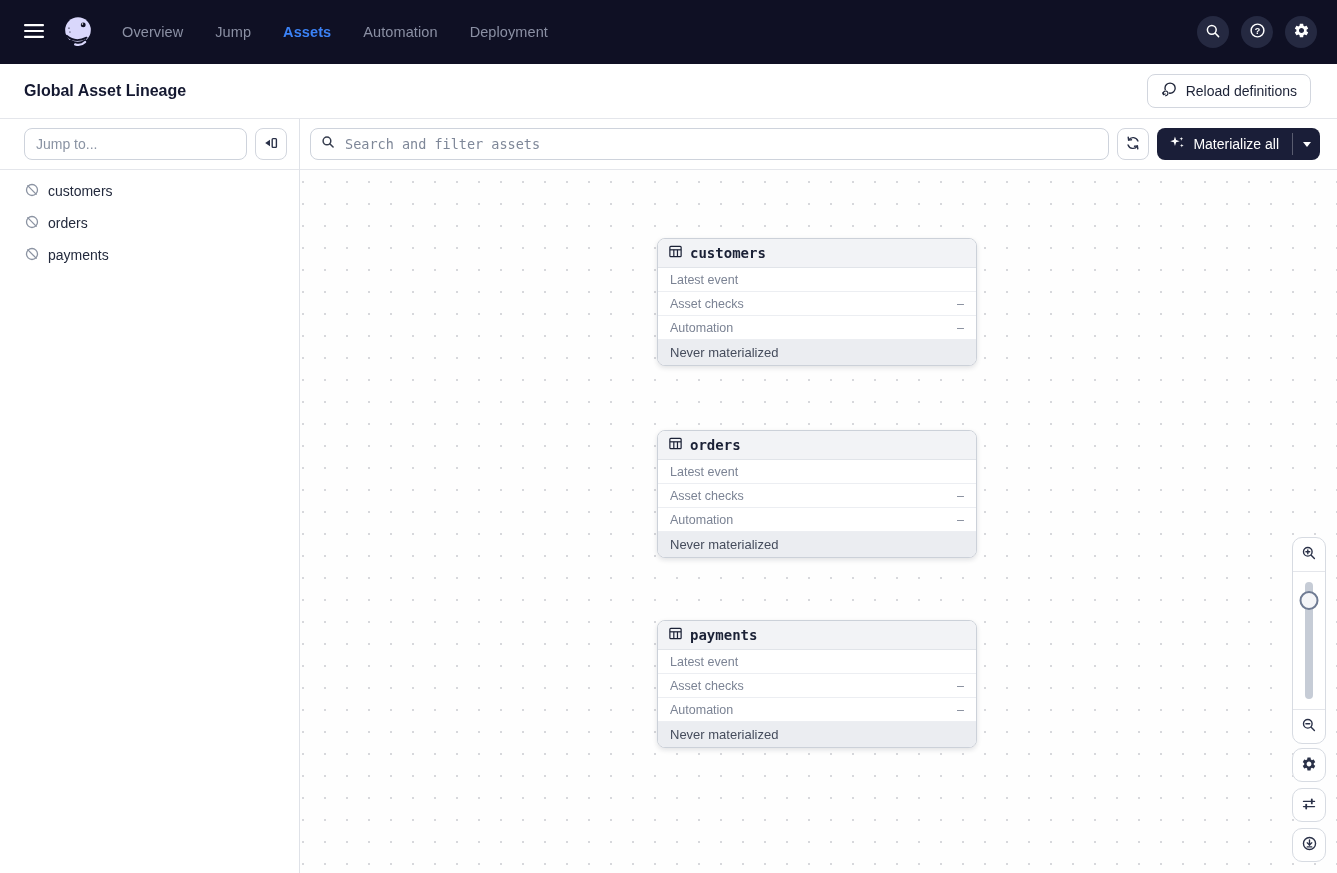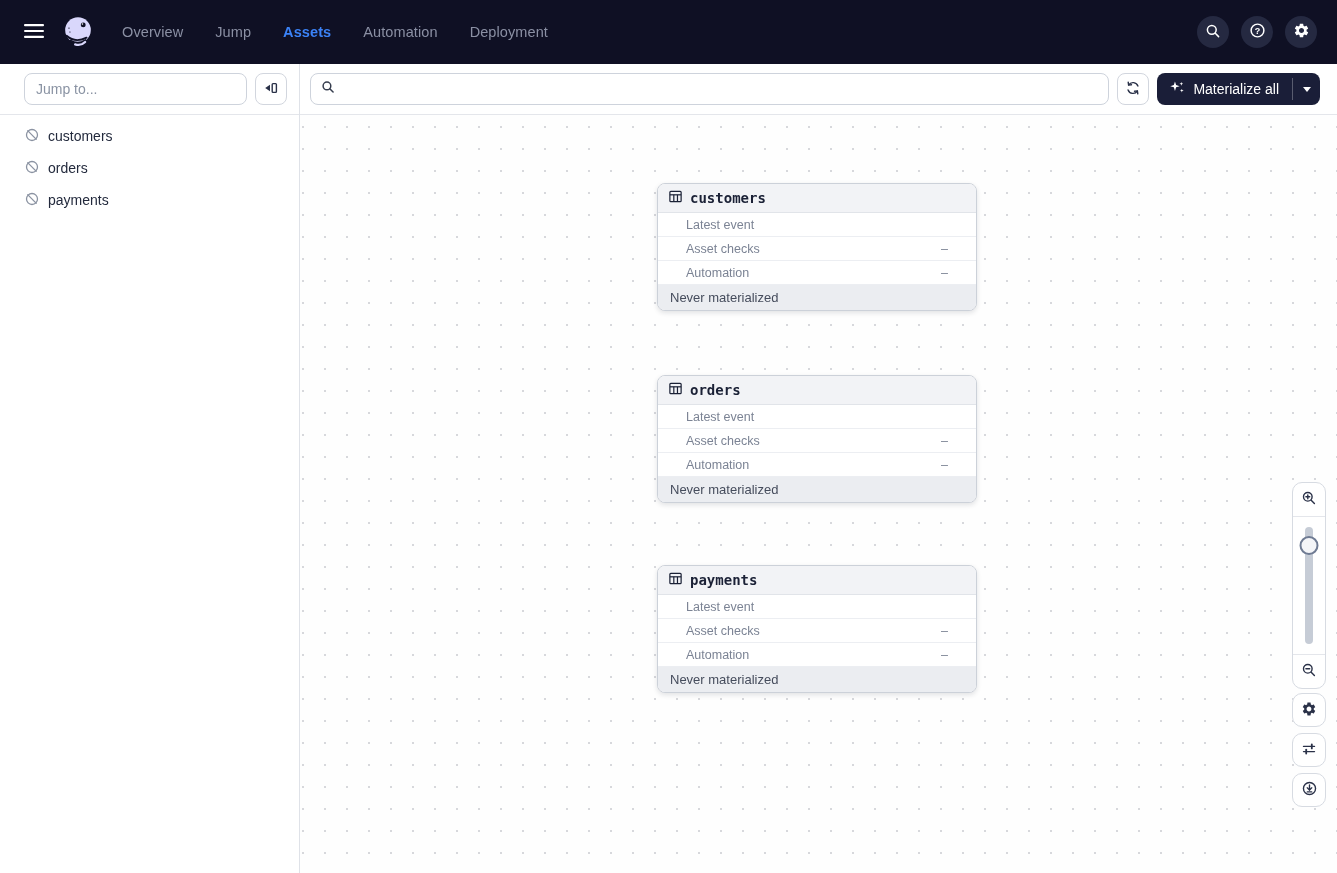--- a/index.html
+++ b/index.html
@@ -85,21 +85,21 @@
     border: 1px solid #ccd1d9; border-radius: 8px;
     box-shadow: 0 2px 5px rgba(20,24,40,0.12);
   }
   .node-header {
     height: 29px; background: #f2f3f6; border-bottom: 1px solid #e1e4e9; border-radius: 7px 7px 0 0;
     display: flex; align-items: center; gap: 7px; padding: 0 10px;
     font-family: "DejaVu Sans Mono", monospace; font-weight: 700; font-size: 14px; color: #1b2136;
   }
   .node-row {
     height: 24px; display: flex; align-items: center; justify-content: space-between;
-    padding: 0 28px; border-bottom: 1px solid #eceef2; font-size: 12.5px; color: #7b8394;
+    padding: 0 12px; border-bottom: 1px solid #eceef2; font-size: 12.5px; color: #7b8394;
   }
   .node-row .row-value { color: #7b8394; }
   .node-footer {
     height: 25px; display: flex; align-items: center; padding: 0 12px;
     background: #ebedf1; border-radius: 0 0 7px 7px; font-size: 13px; color: #454c5c;
   }
   .node-customers { left: 357px; top: 68px; }
   .node-orders    { left: 357px; top: 260px; }
   .node-payments  { left: 357px; top: 450px; }
 
@@ -183,20 +183,34 @@
       <button class="nav-icon-btn">
         <span>
           <svg width="17" height="17" viewBox="0 0 24 24" fill="#fff">
               <path d="M19.14,12.94c0.04-0.3,0.06-0.61,0.06-0.94c0-0.32-0.02-0.64-0.07-0.94l2.03-1.58c0.18-0.14,0.23-0.41,0.12-0.61 l-1.92-3.32c-0.12-0.22-0.37-0.29-0.59-0.22l-2.39,0.96c-0.5-0.38-1.03-0.7-1.62-0.94L14.4,2.81c-0.04-0.24-0.24-0.41-0.48-0.41 h-3.84c-0.24,0-0.43,0.17-0.47,0.41L9.25,5.35C8.66,5.59,8.12,5.92,7.63,6.29L5.24,5.33c-0.22-0.08-0.47,0-0.59,0.22L2.74,8.87 C2.62,9.08,2.66,9.34,2.86,9.48l2.03,1.58C4.84,11.36,4.8,11.69,4.8,12s0.02,0.64,0.07,0.94l-2.03,1.58 c-0.18,0.14-0.23,0.41-0.12,0.61l1.92,3.32c0.12,0.22,0.37,0.29,0.59,0.22l2.39-0.96c0.5,0.38,1.03,0.7,1.62,0.94l0.36,2.54 c0.05,0.24,0.24,0.41,0.48,0.41h3.84c0.24,0,0.44-0.17,0.47-0.41l0.36-2.54c0.59-0.24,1.13-0.56,1.62-0.94l2.39,0.96 c0.22,0.08,0.47,0,0.59-0.22l1.92-3.32c0.12-0.22,0.07-0.47-0.12-0.61L19.14,12.94z M12,15.6c-1.98,0-3.6-1.62-3.6-3.6 s1.62-3.6,3.6-3.6s3.6,1.62,3.6,3.6S13.98,15.6,12,15.6z"></path>
             </svg>
         </span>
       </button>
     </div>
   </div>
 
+  <div class="page-header">
+    <div class="page-title">Global Asset Lineage</div>
+    <button class="reload-btn">
+      <span>
+        <svg width="17" height="17" viewBox="0 0 18 18" fill="none" stroke="#1c2236" stroke-width="1.4" stroke-linecap="round">
+          <circle cx="9.6" cy="7.6" r="5.4"></circle>
+          <circle cx="4.8" cy="13" r="3.6" fill="#ffffff" stroke="none"></circle>
+          <path d="M2.7 14.4 a2.5 2.5 0 1 1 2 1.2" stroke-width="1.25"></path>
+          <polyline points="1.8,12.6 2.7,14.4 4.5,13.7" stroke-width="1.25"></polyline>
+        </svg>
+      </span>
+      <span>Reload definitions</span>
+    </button>
+  </div>
 
   <div class="body-row">
 
     <div class="sidebar">
       <div class="sidebar-top">
         <input class="jump-input" placeholder="Jump to..." style="">
         <button class="collapse-btn">
           <span>
             <svg width="16" height="16" viewBox="0 0 16 16">
               <polygon points="2.2,8 7,4.7 7,11.3" fill="#2a3148"></polygon>
@@ -239,20 +253,21 @@
 
     <div class="main">
       <div class="graph-toolbar">
         <div class="search-box">
           <span>
             <svg width="14" height="14" viewBox="0 0 16 16" fill="none" stroke="#363d4e" stroke-width="1.7" stroke-linecap="round">
                 <circle cx="6.8" cy="6.8" r="4.4"></circle>
                 <line x1="10.3" y1="10.3" x2="13.8" y2="13.8"></line>
               </svg>
           </span>
+          <input placeholder="Search and filter assets" style="">
         </div>
         <button class="refresh-btn">
           <span>
             <svg width="16" height="16" viewBox="0 0 16 16" fill="none" stroke="#2a3148" stroke-width="1.4" stroke-linecap="round">
               <path d="M12.9 6.1 A5.2 5.2 0 0 0 3.7 4.9"></path>
               <polyline points="3.2,2.2 3.6,5.1 6.5,4.8"></polyline>
               <path d="M3.1 9.9 A5.2 5.2 0 0 0 12.3 11.1"></path>
               <polyline points="12.8,13.8 12.4,10.9 9.5,11.2"></polyline>
             </svg>
           </span>

